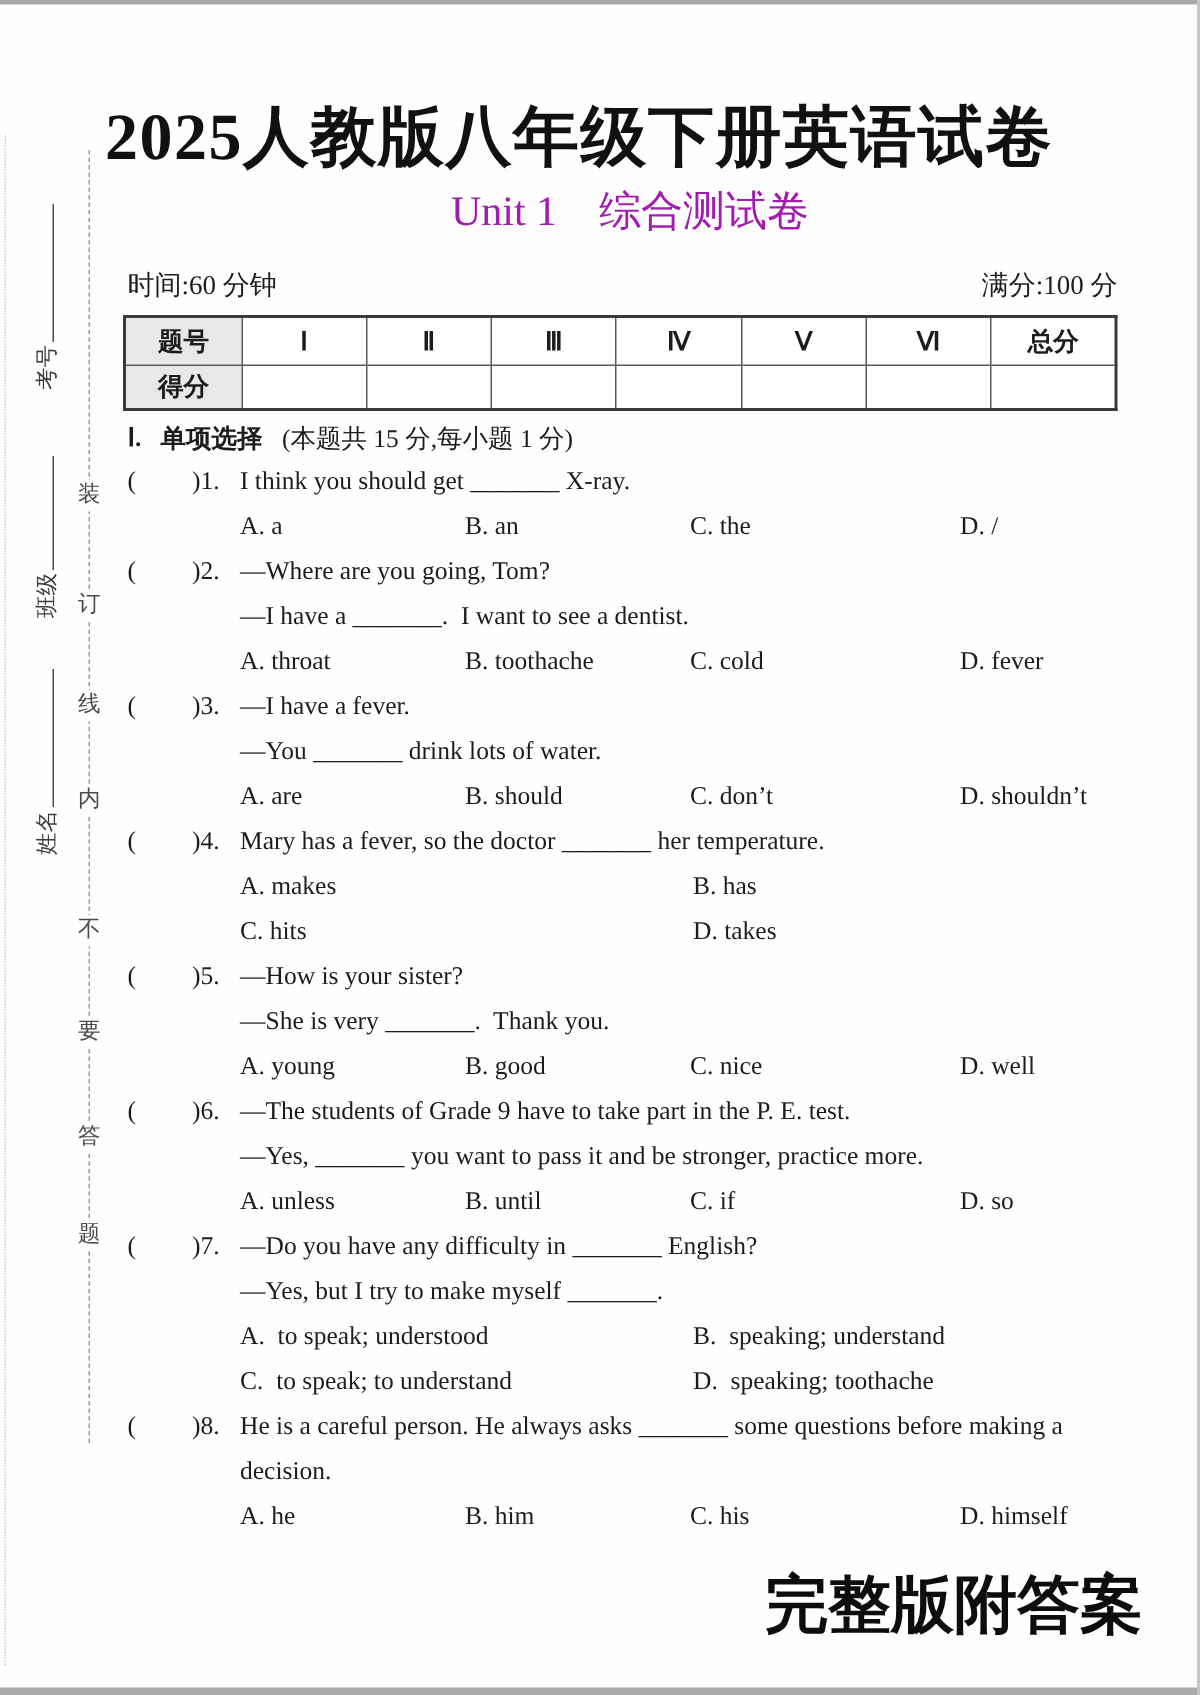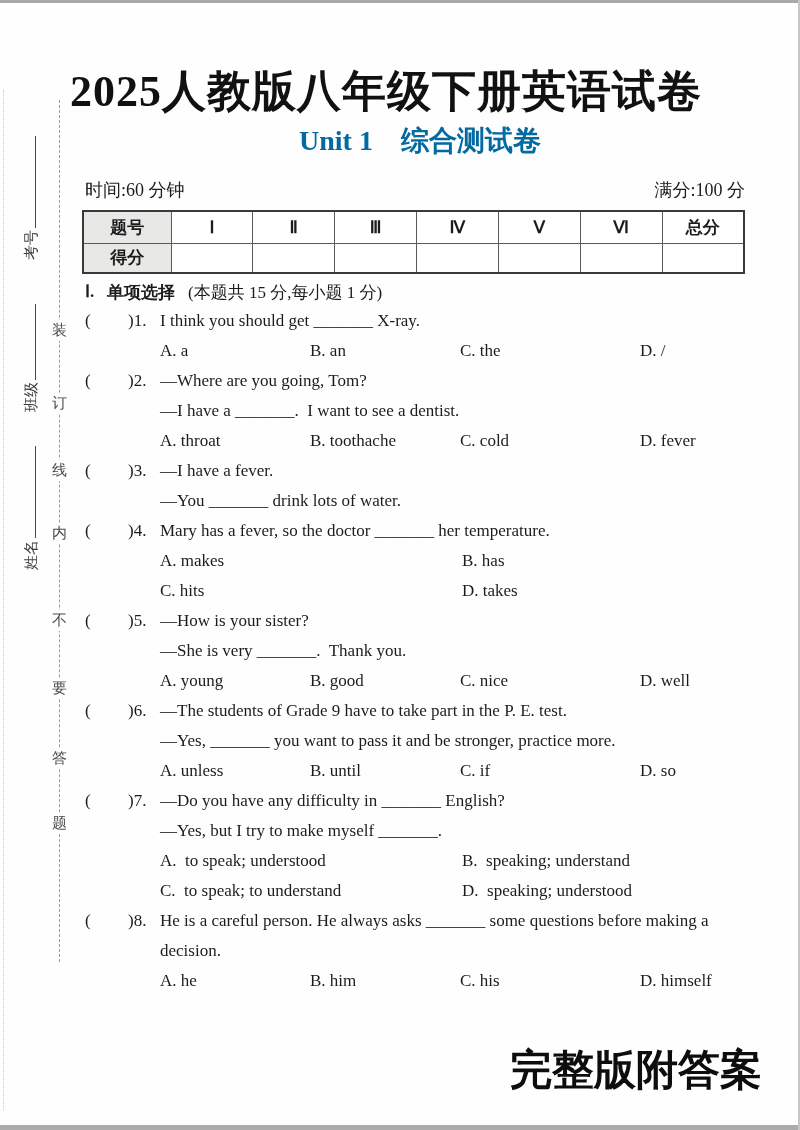--- a/index.html
+++ b/index.html
@@ -18,39 +18,39 @@
   .edge-left-dots { position:absolute; left:3px; top:90px; height:1020px; border-left:1px dotted #c9c9c9; }
 
   
   .title {
     position:absolute; top:62px; left:70px; right:30px;
     text-align:left; font-size:44px; font-weight:bold; letter-spacing:1px;
     color:#111; white-space:nowrap;
   }
   .subtitle {
     position:absolute; top:122px; left:70px; right:30px;
-    text-align:center; font-size:28px; font-weight:bold; color:#0369a1; white-space:pre;
+    text-align:center; font-size:28px; font-weight:normal; color:#a21caf; white-space:pre;
   }
   .info-row {
     position:absolute; top:178px; left:85px; right:55px;
     display:flex; justify-content:space-between;
     font-size:18px; font-weight:normal; white-space:pre;
   }
 
   
   table.score {
     position:absolute; left:82px; top:210px; width:663px;
     border-collapse:collapse; table-layout:fixed;
     border:2px solid #3a3a3a;
   }
   table.score td {
     border:1px solid #5a5a5a; text-align:center;
     font-size:17px; font-weight:bold; height:32px; background:#fff;
   }
-  table.score td.lab { background:#e8e8e6; width:88px; }
+  table.score td.lab { background:#e8e8e6; width:78px; }
   table.score tr.r2 td { height:30px; font-weight:normal; }
   table.score tr.r2 td.lab { font-weight:bold; }
 
   
   .side-label {
     position:absolute; height:22px;
     transform:rotate(-90deg); transform-origin:center;
     font-size:15px; color:#3c3c3c; white-space:nowrap; text-align:left;
   }
   .side-label .fill-line {
@@ -179,20 +179,26 @@
   </div>
 
   <div class="line">
     <span class="paren">(</span>
     <span class="qlabel">)3.</span>
     <span class="qtext">—I have a fever.</span>
   </div>
   <div class="line">
     <span class="qtext">—You _______ drink lots of water.</span>
   </div>
+  <div class="line">
+    <span class="c0">A. are</span>
+    <span class="c1">B. should</span>
+    <span class="c2">C. don’t</span>
+    <span class="c3">D. shouldn’t</span>
+  </div>
 
   <div class="line">
     <span class="paren">(</span>
     <span class="qlabel">)4.</span>
     <span class="qtext">Mary has a fever, so the doctor _______ her temperature.</span>
   </div>
   <div class="line">
     <span class="t0">A. makes</span>
     <span class="t1">B. has</span>
   </div>
@@ -238,21 +244,21 @@
   </div>
   <div class="line">
     <span class="qtext">—Yes, but I try to make myself _______.</span>
   </div>
   <div class="line">
     <span class="t0">A.  to speak; understood</span>
     <span class="t1">B.  speaking; understand</span>
   </div>
   <div class="line">
     <span class="t0">C.  to speak; to understand</span>
-    <span class="t1">D.  speaking; understood</span>
+    <span class="t1">D.  speaking; toothache</span>
   </div>
 
   <div class="line">
     <span class="paren">(</span>
     <span class="qlabel">)8.</span>
     <span class="qtext">He is a careful person. He always asks _______ some questions before making a</span>
   </div>
   <div class="line">
     <span class="qtext">decision.</span>
   </div>

